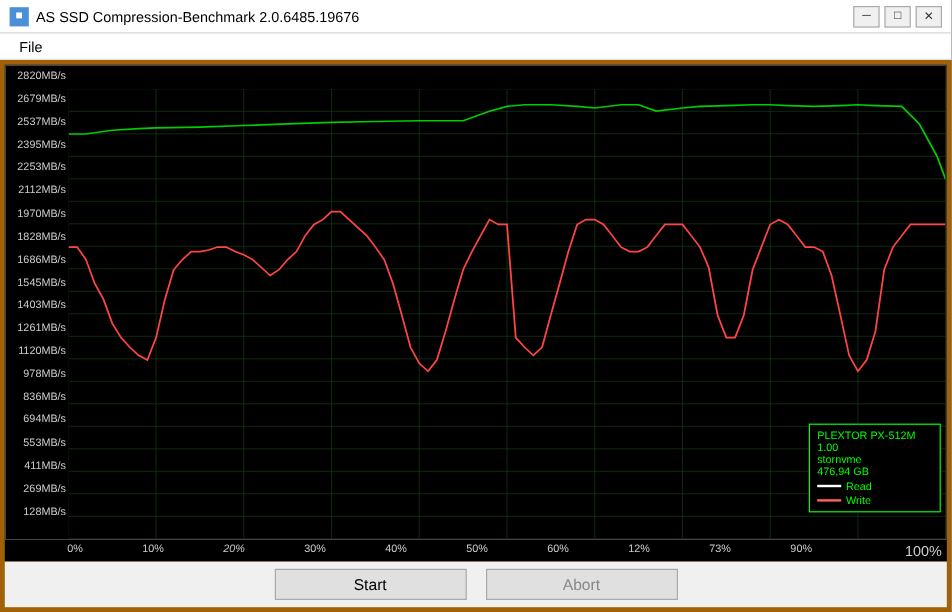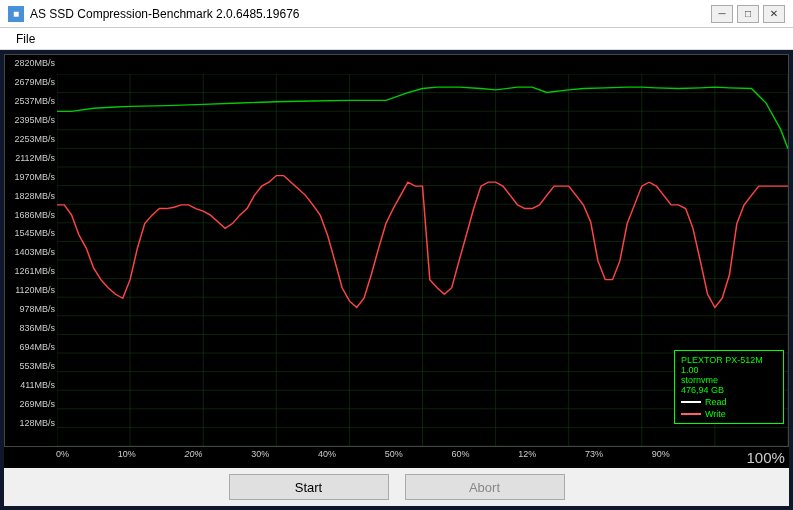--- a/index.html
+++ b/index.html
@@ -66,21 +66,21 @@
     }
     .menubar-item {
       padding: 2px 8px;
       cursor: pointer;
       font-size: 12px;
     }
     .main-content {
       display: flex;
       flex-direction: column;
       height: calc(510px - 50px);
-      background: #0f172a;
+      background: #a16207;
       padding: 4px;
     }
     .chart-area {
       display: flex;
       flex: 1;
       background: #000;
       position: relative;
       border: 1px solid #444;
     }
     .y-axis {
@@ -269,20 +269,20 @@
       <span style="color: rgb(204, 204, 204); font-size: 9px;">0%</span>
       <span style="color: rgb(204, 204, 204); font-size: 9px;">10%</span>
       <span style="color: rgb(204, 204, 204); font-size: 9px; font-style: italic;">20%</span>
       <span style="color: rgb(204, 204, 204); font-size: 9px;">30%</span>
       <span style="color: rgb(204, 204, 204); font-size: 9px;">40%</span>
       <span style="color: rgb(204, 204, 204); font-size: 9px;">50%</span>
       <span style="color: rgb(204, 204, 204); font-size: 9px;">60%</span>
       <span style="color: rgb(204, 204, 204); font-size: 9px;">12%</span>
       <span style="color: rgb(204, 204, 204); font-size: 9px;">73%</span>
       <span style="color: rgb(204, 204, 204); font-size: 9px;">90%</span>
-      <span style="color: rgb(204, 204, 204); font-size: 15px; margin-left: 28px;">100%</span>
+      <span style="color: rgb(204, 204, 204); font-size: 12px; margin-left: 28px;">100%</span>
     </div>
 
   <div class="bottom-bar">
     <button class="action-btn">Start</button>
     <button class="action-btn disabled">Abort</button>
   </div>
 </div>
 
 </body></html>

